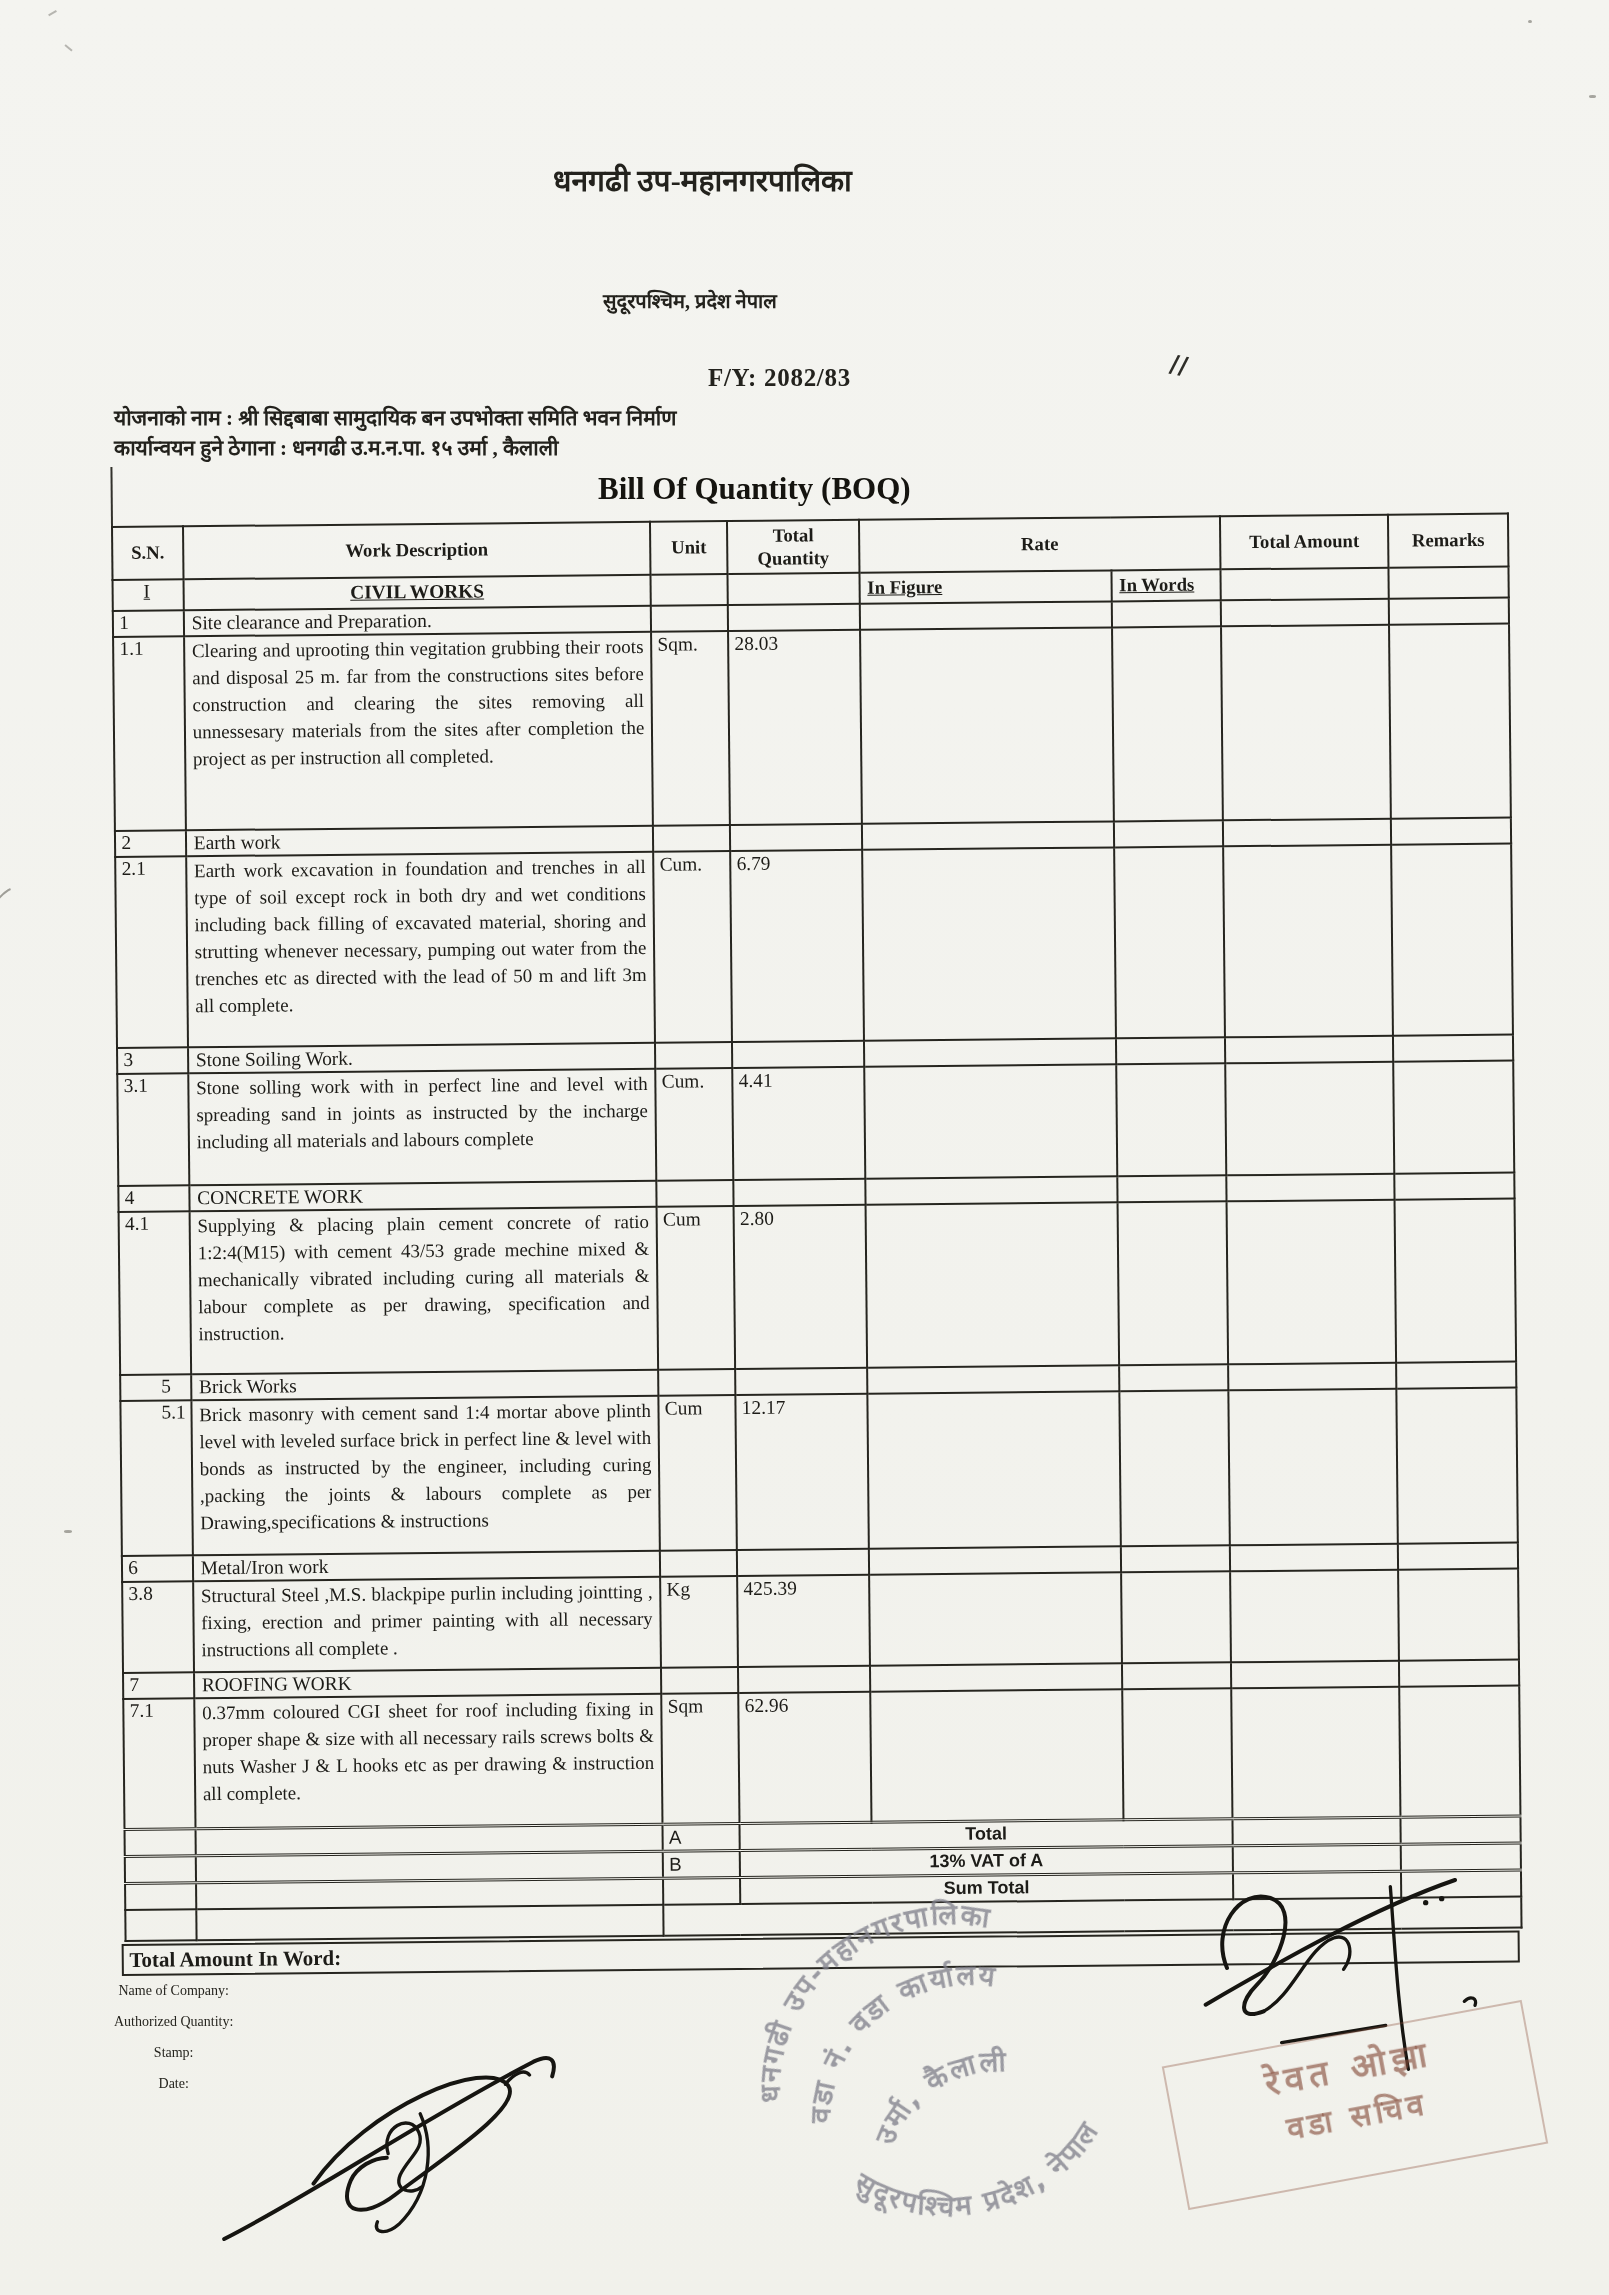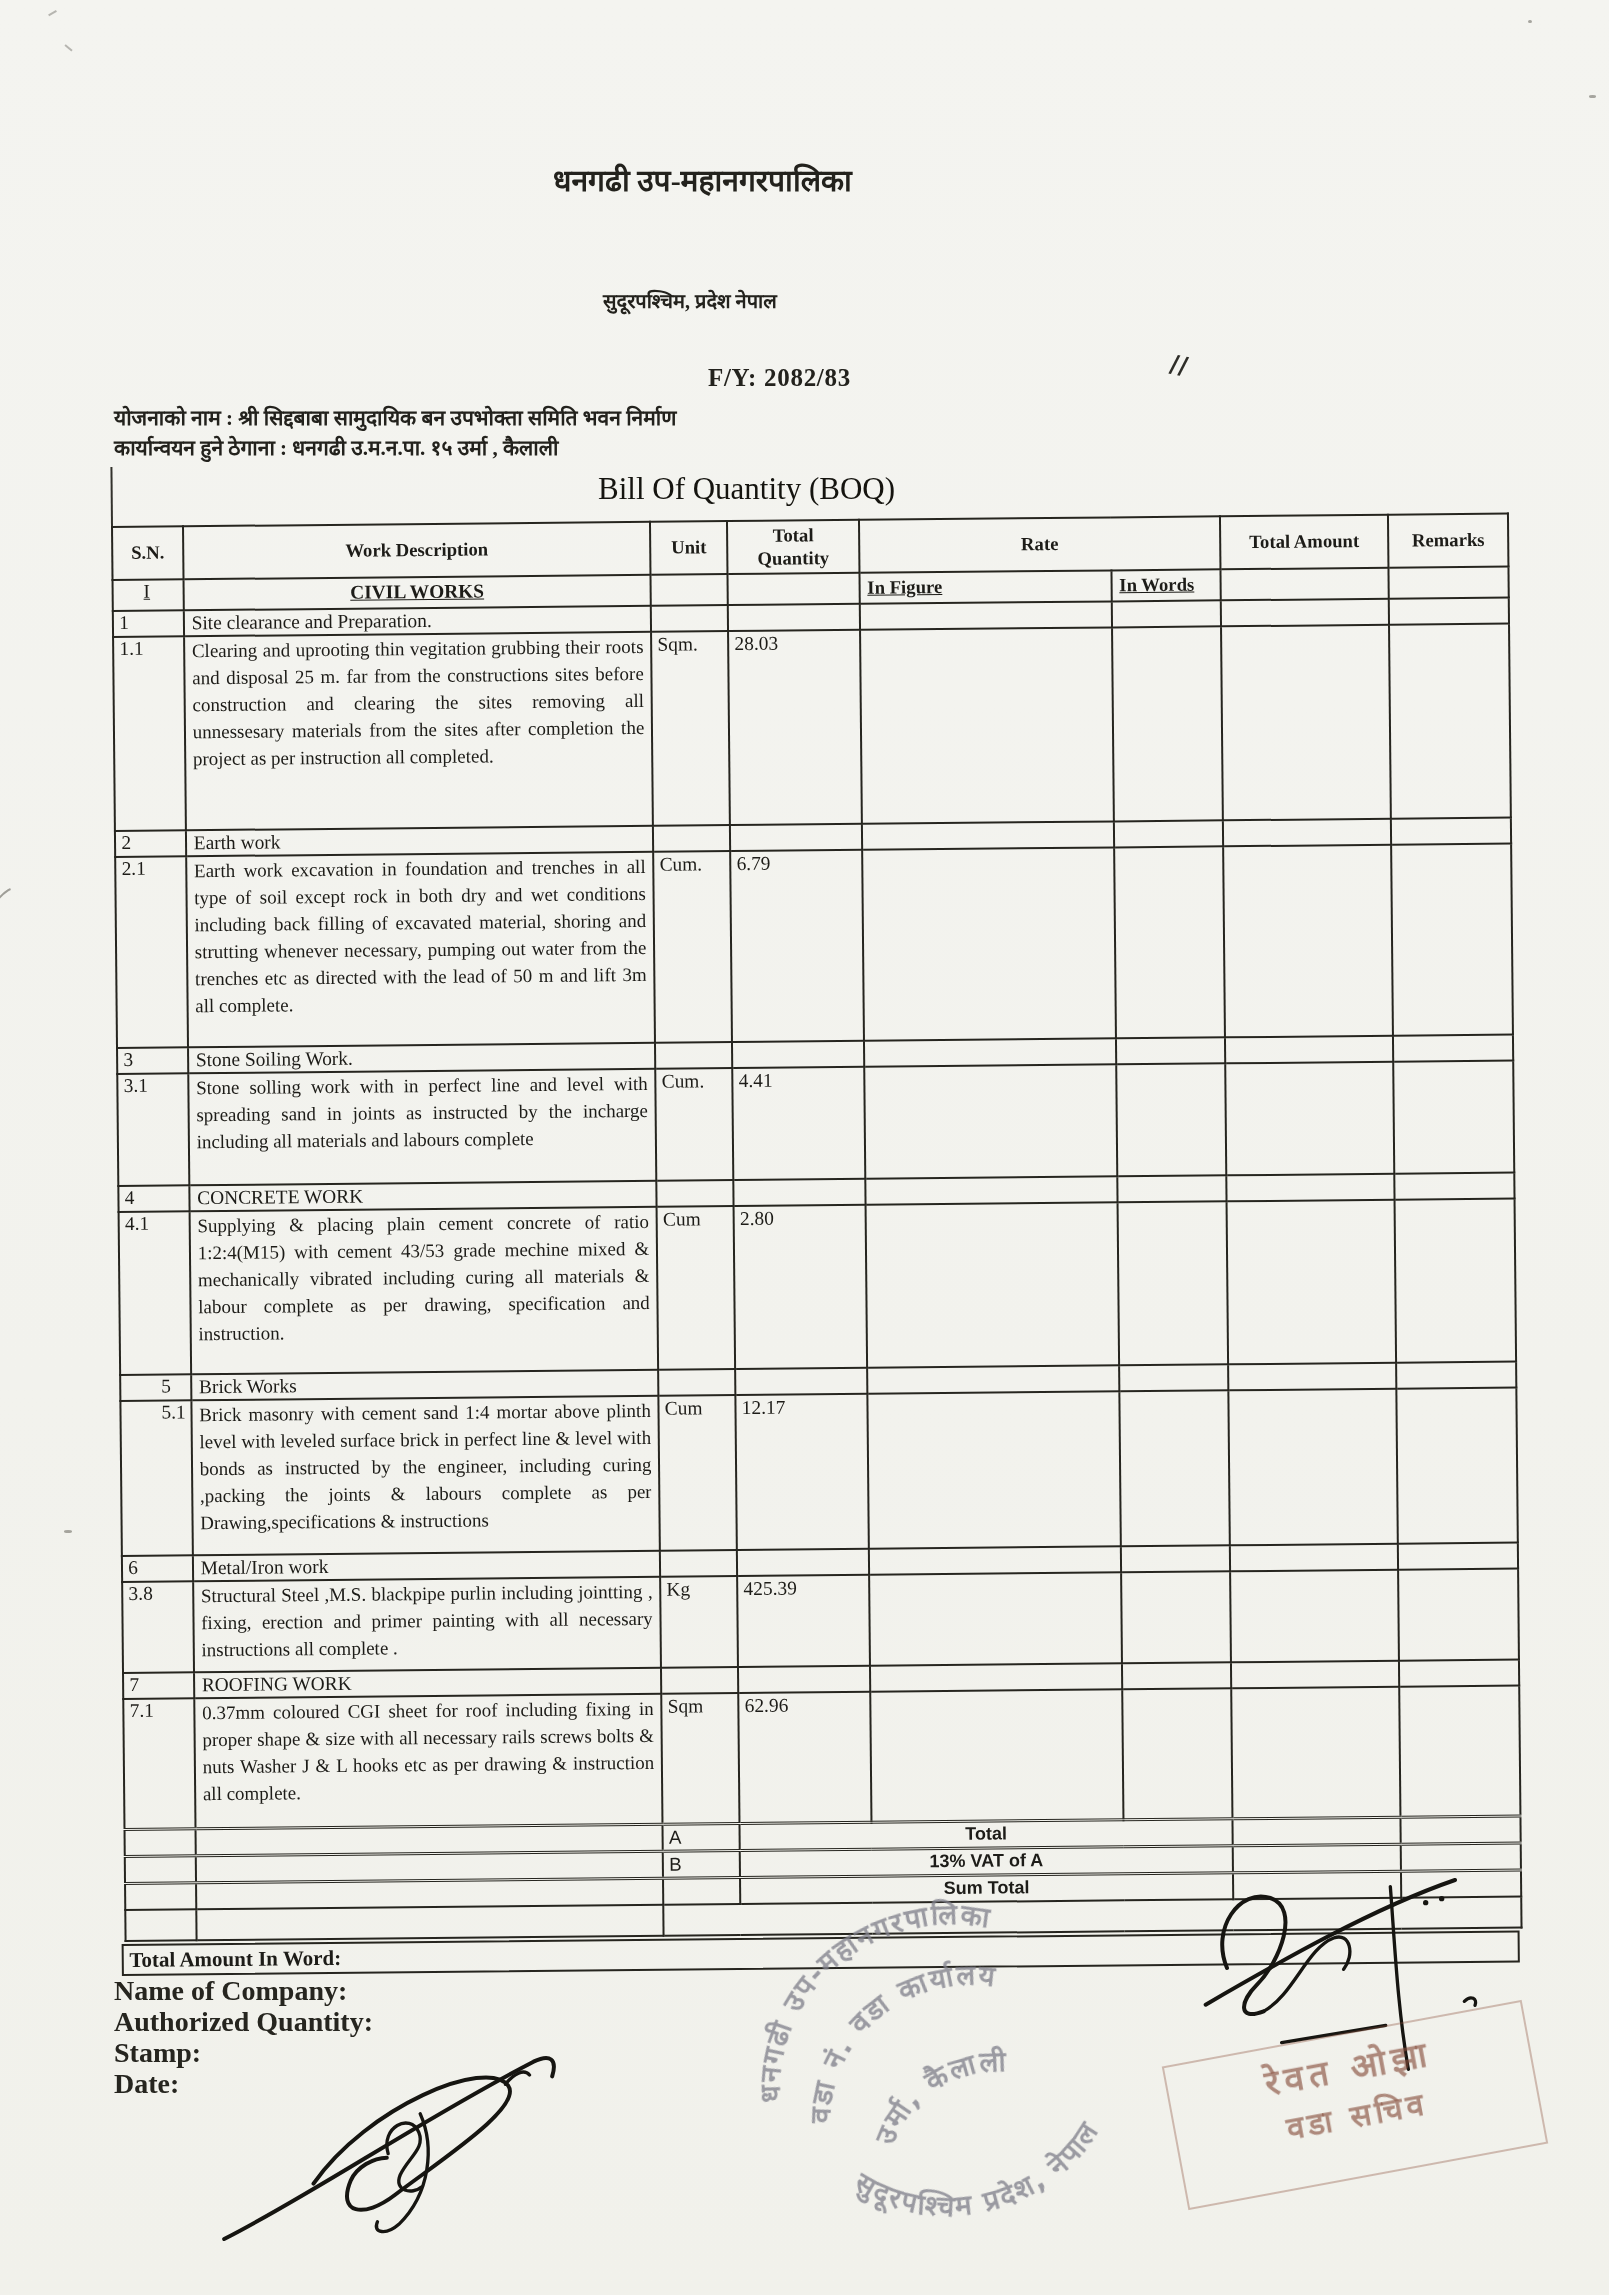--- a/index.html
+++ b/index.html
@@ -14,21 +14,21 @@
   }
   
   .hline{position:absolute;white-space:nowrap;font-weight:600;color:#23221d;}
   .h1{left:553px;top:159px;font-size:30px;}
   .h2{left:513px;top:223px;font-size:30px;}
   .h3{left:603px;top:287px;font-size:20px;}
   .fy{left:708px;top:364px;font-size:25px;font-weight:700;font-family:"Liberation Serif",serif;letter-spacing:0.7px;}
   .proj{position:absolute;left:114px;font-size:21px;font-weight:700;white-space:nowrap;color:#23221d;}
   .proj1{top:403px;}
   .proj2{top:433px;}
-  .boq-title{position:absolute;left:598px;top:471px;font-size:31px;font-weight:400;font-family:"Liberation Serif",serif;color:#15140f;}
+  .boq-title{position:absolute;left:598px;top:471px;font-size:31px;font-weight:700;font-family:"Liberation Serif",serif;color:#15140f;}
   
   .ink-mark{position:absolute;left:1170px;top:351px;font-size:24px;font-weight:700;color:#2e2d28;transform:rotate(10deg);font-family:"DejaVu Sans",sans-serif;}
   .speck{position:absolute;background:rgba(70,68,60,.45);border-radius:50%;}
   .margin-squiggle{position:absolute;left:-13.4px;top:883px;width:49px;height:75px;border:2.7px solid transparent;border-left:2.7px solid rgba(75,73,66,.5);border-radius:50%;transform:rotate(24deg);}
   .tl-tick{position:absolute;width:9.3px;height:2px;background:rgba(90,88,80,.4);transform:rotate(-30deg);}
   
   .sheet{position:absolute;left:111px;top:526px;width:1398px;transform:rotate(-0.55deg);transform-origin:0 0;}
   .stub{position:absolute;left:0;top:-59px;width:2px;height:59px;background:#33322c;}
   table.boq{border-collapse:collapse;table-layout:fixed;width:1395px;}
   table.boq th,table.boq td{border:2px solid #26251f;vertical-align:top;overflow:hidden;box-sizing:border-box;}
@@ -42,21 +42,21 @@
   tr.civil td.c-sn{text-align:center;text-decoration:underline;padding-left:0;}
   td.sub-head{font-weight:700;text-decoration:underline;font-size:18.7px;padding:2.7px 0 0 6.7px;}
   tr.indent td.c-sn{padding-left:40px;}
   tr.section td,tr.civil td{border-top-width:2.7px;}
   tr.foot td{border-top:3.3px double #26251f;}
   td.c-code{font-family:"Liberation Sans","DejaVu Sans",sans-serif;font-size:18.7px;padding:1.3px 0 0 5.3px;}
   td.c-merged{font-family:"Liberation Sans","DejaVu Sans",sans-serif;font-size:18px;font-weight:700;text-align:center;vertical-align:middle;}
   tr.gap td{border-top:2.7px solid #26251f;}
   .word-box{margin-top:2px;margin-left:-2.7px;width:1398px;height:32px;border:2.3px solid #26251f;box-sizing:border-box;display:flex;align-items:center;padding-left:5.3px;font-size:21px;font-weight:700;font-family:"Liberation Serif",serif;background:transparent;}
   
-  .signoff{position:absolute;left:114px;top:1975px;font-size:28px;font-weight:700;line-height:31px;color:#26251f;}
+  .signoff{position:absolute;left:114px;top:1975px;font-size:14px;font-weight:400;line-height:31px;color:#26251f;text-align:center;}
   
   .round-stamp{position:absolute;left:740px;top:1864px;width:387px;height:374px;transform:rotate(-13deg);opacity:.78;filter:blur(0.3px);}
   .round-stamp text{fill:#82828d;font-size:42px;font-weight:600;letter-spacing:3px;font-family:"DejaVu Sans",sans-serif;}
   .sig{position:absolute;}
   .sig path{fill:none;stroke:#161511;stroke-linecap:round;stroke-linejoin:round;}
   .sig1{left:220px;top:2027px;}
   .sig2{left:1200px;top:1868px;}
   .rect-stamp{position:absolute;left:1172px;top:2032px;width:366px;height:146px;border:2.7px solid rgba(138,78,58,.35);transform:rotate(-10.5deg);box-sizing:border-box;text-align:center;color:rgba(130,72,55,.62);filter:blur(0.2px);}
   .rs-line1{font-size:35px;font-weight:700;letter-spacing:5.3px;margin-top:9.3px;font-family:"DejaVu Sans",sans-serif;}
   .rs-line2{font-size:31px;font-weight:700;letter-spacing:4px;margin-top:4px;font-family:"DejaVu Sans",sans-serif;}

